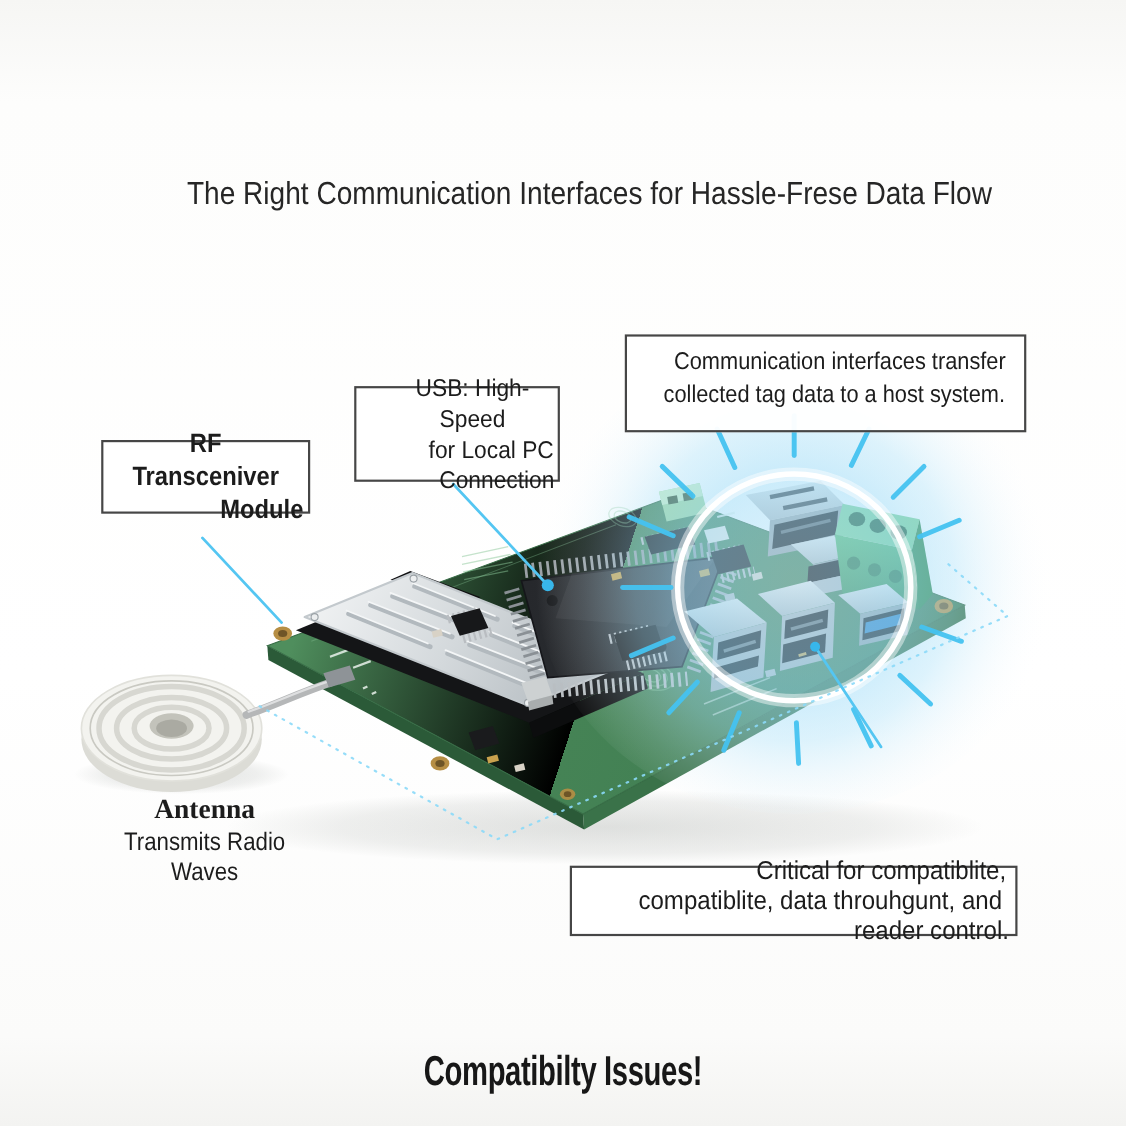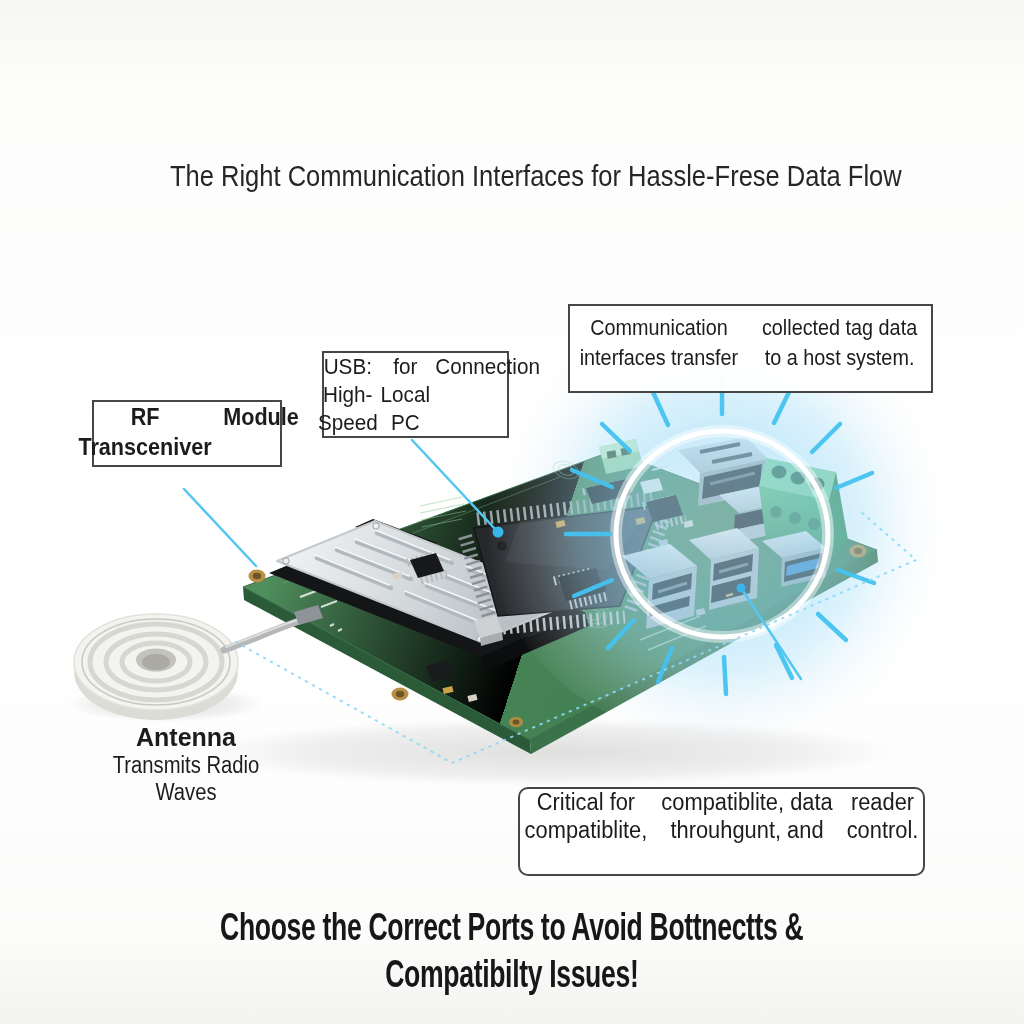--- a/index.html
+++ b/index.html
@@ -9,38 +9,38 @@
     font-family:"Liberation Sans", sans-serif;color:#1c1c1c;
   }
   svg.board{position:absolute;left:0;top:0;}
   .center-line{position:absolute;left:0;width:1024px;text-align:center;white-space:nowrap;}
   .scalex{display:inline-block;transform-origin:50% 50%;white-space:nowrap;}
   .title-text{font-size:51px;font-weight:700;letter-spacing:-.5px;color:#141414;transform:scaleX(.69);}
   .subtitle-text{font-size:29px;font-weight:400;color:#262626;transform:scaleX(.88);}
   .footer-text{font-size:38px;font-weight:700;letter-spacing:-.5px;color:#171717;transform:scaleX(.70);}
   .box{
     position:absolute;border:2px solid #464646;background:rgba(255,255,255,.96);
-    box-sizing:border-box;text-align:center;display:flex;flex-direction:row;
-    align-items:flex-start;justify-content:center;
+    box-sizing:border-box;text-align:center;display:flex;flex-direction:column;
+    align-items:flex-end;justify-content:center;
   }
   .box .ln{display:block;}
   .freetext{position:absolute;text-align:center;}
   .comm-box{left:568px;top:304px;width:365px;height:89px;justify-content:flex-start;padding-top:7px;}
   .comm-box .ln{font-size:22px;line-height:30px;transform:scaleX(.90);transform-origin:50% 50%;}
   .usb-box{left:322px;top:351px;width:187px;height:87px;padding-left:28px;}
   .usb-box .ln{font-size:22px;line-height:28px;transform:scaleX(.94);}
   .rf-box{left:92px;top:400px;width:190px;height:67px;}
   .rf-box .ln{font-size:24px;line-height:30px;font-weight:700;transform:scaleX(.90);}
-  .crit-box{left:518px;top:787px;width:407px;height:89px;border-radius:10px;}
+  .crit-box{left:518px;top:787px;width:407px;height:64px;}
   .crit-box .ln{font-size:23.5px;line-height:27.5px;transform:scaleX(.93);}
   .eth-text{left:650px;top:682px;width:322px;}
   .eth-text .ln{font-size:23.5px;line-height:27px;transform:scaleX(.92);transform-origin:50% 50%;display:block;}
   .eth-text .lbl{font-weight:700;}
   .ant-text{left:66px;top:722px;width:240px;}
-  .ant-title{font-size:25px;font-weight:700;line-height:30px;}
+  .ant-title{font-size:25px;font-weight:700;line-height:30px;font-family:Liberation Serif, serif;}
   .ant-sub{font-size:23px;line-height:27px;transform:scaleX(.88);transform-origin:50% 50%;display:block;}
 </style>
 </head>
 <body>
 
 <div class="stage">
 
   <svg class="board" width="1024" height="1024" viewBox="0 0 1024 1024">
     <defs>
       <linearGradient id="pcbTop" x1="300" y1="480" x2="860" y2="660" gradientUnits="userSpaceOnUse">
@@ -312,20 +312,17 @@
     <div class="ant-title">Antenna</div>
     <span class="ant-sub">Transmits Radio Waves</span>
   </div>
 
   <div class="box crit-box">
     <span class="ln">Critical for compatiblite,</span>
     <span class="ln">compatiblite, data throuhgunt, and</span>
     <span class="ln">reader control.</span>
   </div>
 
-  <div class="center-line" style="top:906px;">
-    <span class="scalex footer-text">Choose the Correct Ports to Avoid Bottnectts &amp;</span>
-  </div>
   <div class="center-line" style="top:953px;">
     <span class="scalex footer-text">Compatibilty Issues!</span>
   </div>
 
 </div>
 
 </body></html>

